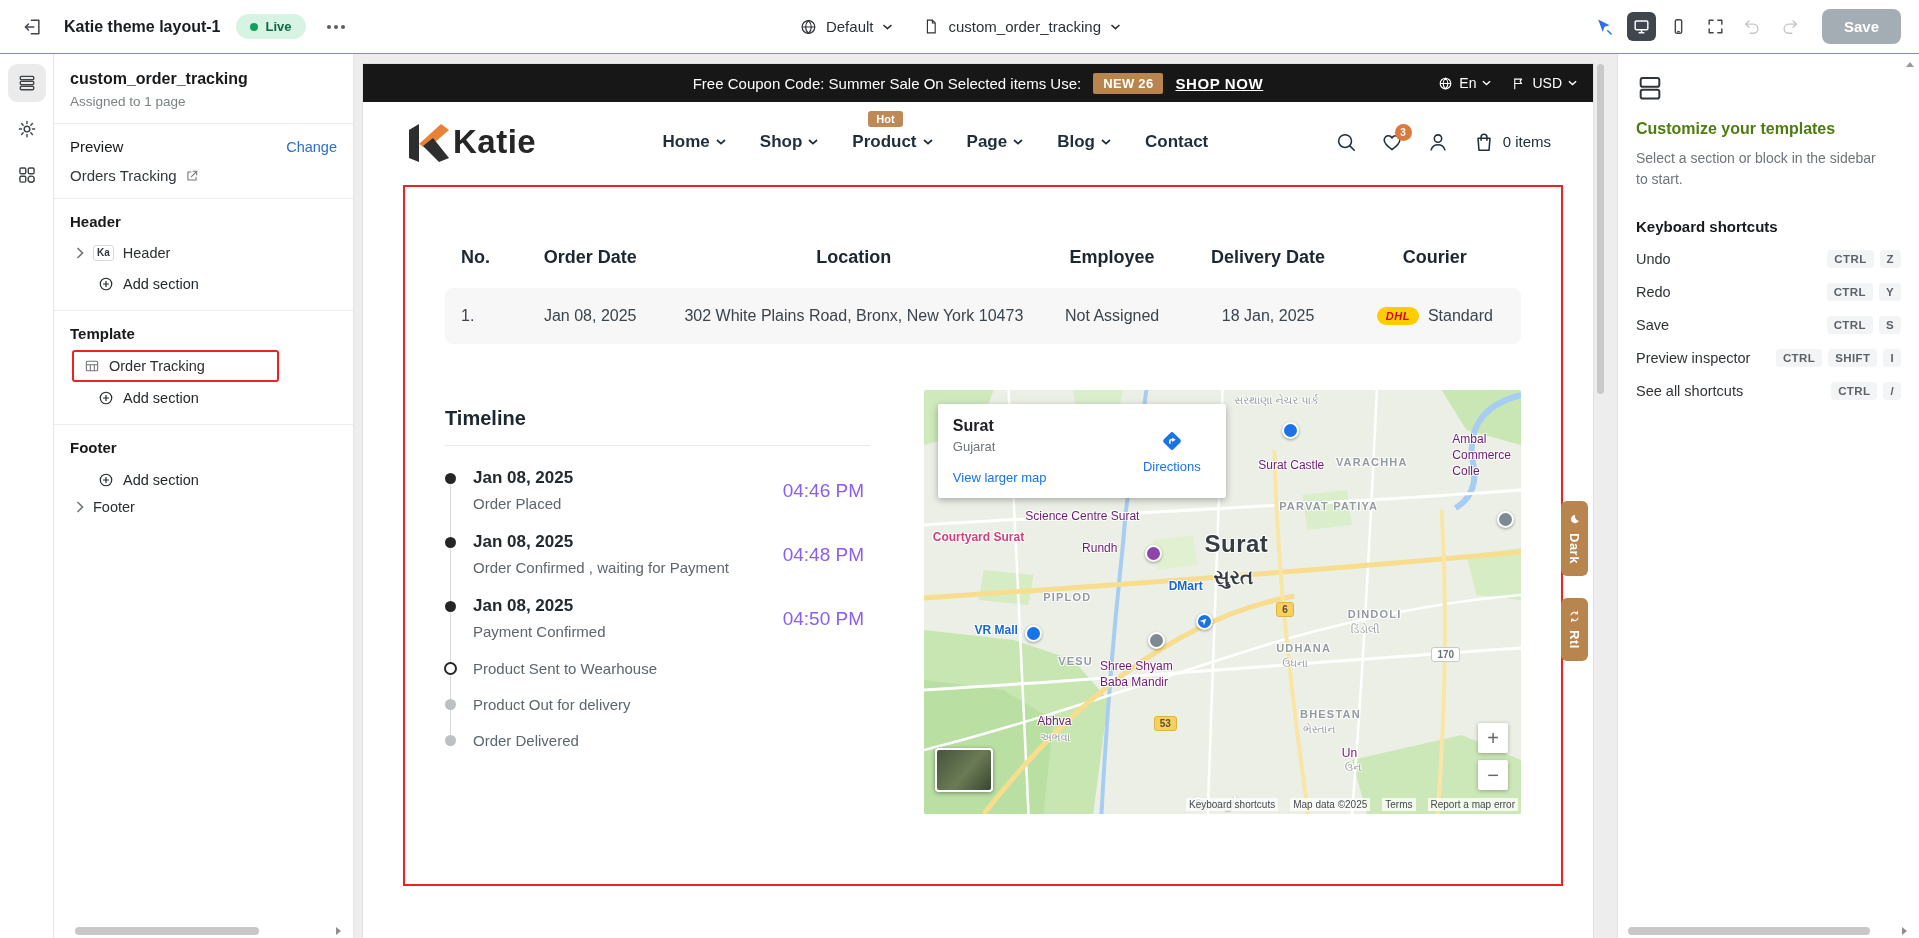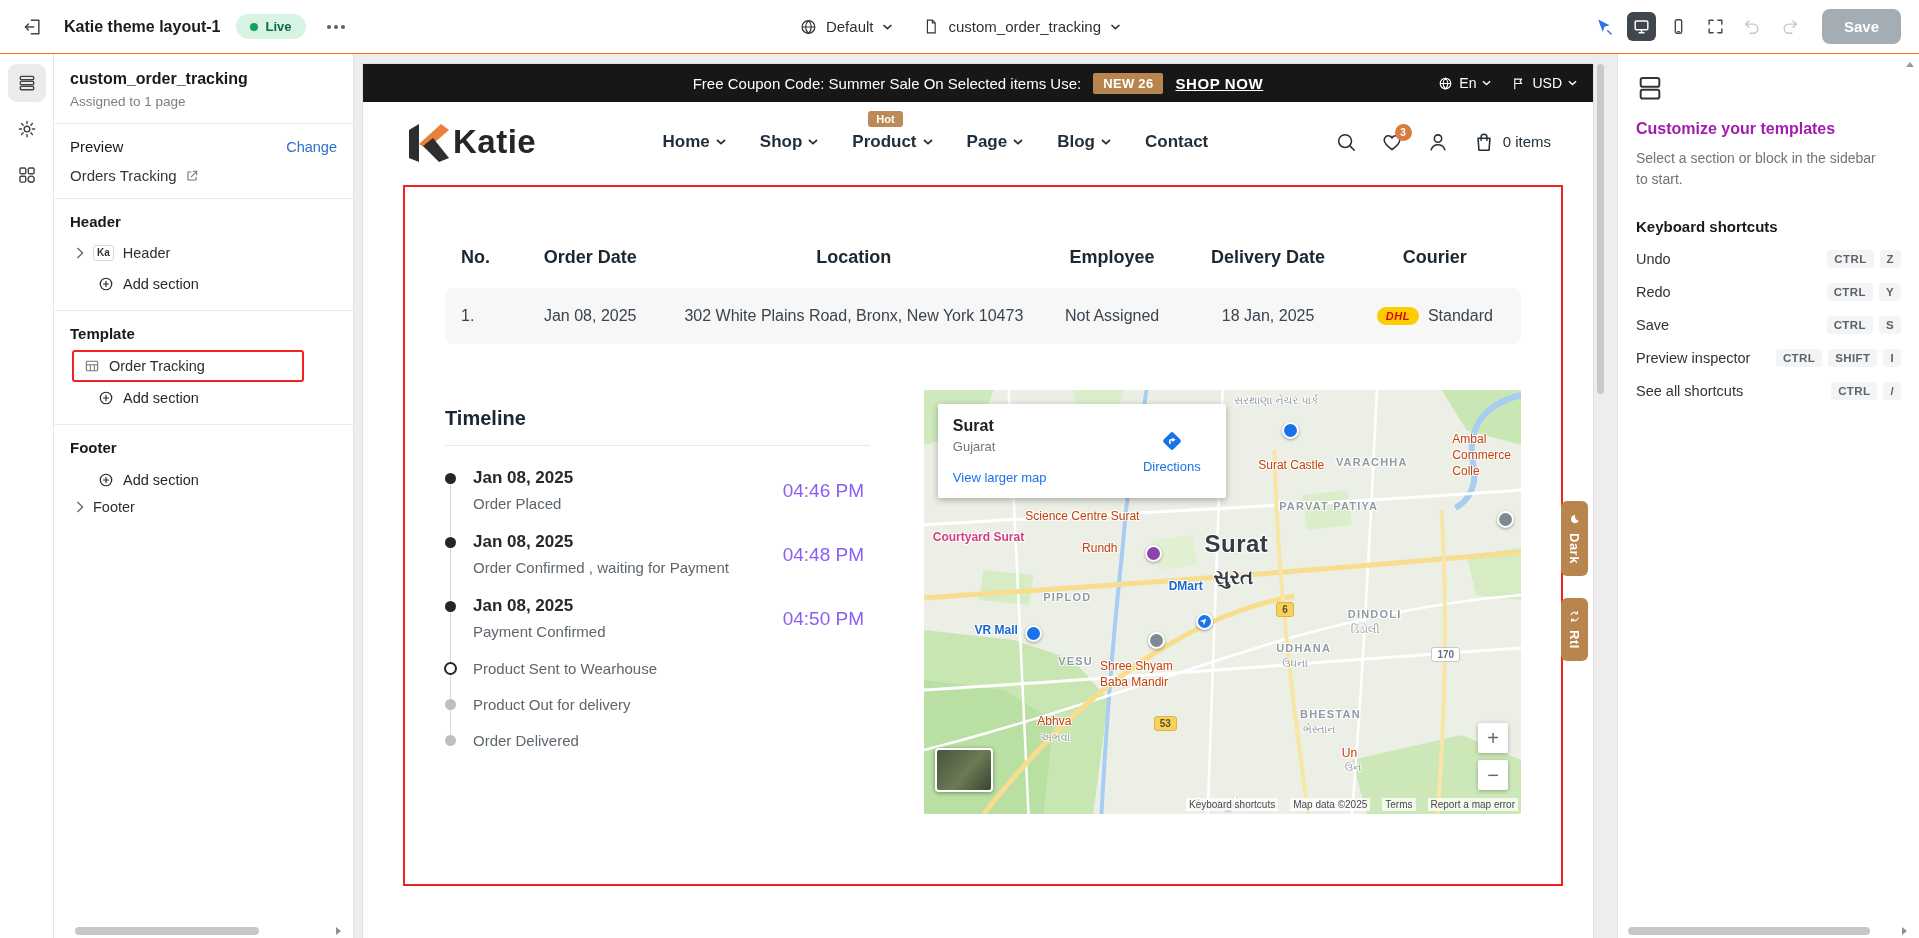--- a/index.html
+++ b/index.html
@@ -38,21 +38,21 @@
   .sb-sub{font-size:13.5px;color:#7a8085;margin-top:6px}
   .sb-div{height:1px;background:#ececec;margin:14px -16px}
   .sb-row{display:flex;align-items:center;justify-content:space-between}
   .sb-preview-label{font-weight:400;font-size:15px;color:#17191b}
   .sb-change{color:#2c6ecb;font-size:14.5px;cursor:pointer;background:none;border:none}
   .sb-pagelink{display:flex;align-items:center;gap:8px;margin-top:12px;color:#33383d;cursor:pointer}
   .sb-pagelink .ext{color:#70767b}
   .sb-group-label{font-weight:700;font-size:15px;color:#17191b;margin:2px 0 8px}
   .sb-item{display:flex;align-items:center;gap:9px;padding:7px 6px;color:#2b2f33;cursor:pointer;border-radius:6px;font-size:14.5px}
   .sb-item .chev{color:#70757a;display:flex}
-  .sb-item.selected{border:2px solid #f02121;border-radius:3px;padding:6px 10px;width:232px;margin-left:2px}
+  .sb-item.selected{border:2px solid #f02121;border-radius:3px;padding:6px 10px;width:207px;margin-left:2px}
   .sb-item.selected .gridic{color:#4b5step156}
   .ka-badge{font-size:10px;font-weight:700;color:#30343a;border:1px solid #d8d8d8;border-radius:3px;padding:0 3px;line-height:14px}
   .sb-add{display:flex;align-items:center;gap:9px;background:none;border:none;font-size:14.5px;color:#24292e;font-weight:500;padding:8px 0 4px 28px;cursor:pointer}
   .sb-hscroll{position:absolute;bottom:3px;left:10px;right:10px;height:9px;display:flex;align-items:center}
   .sb-hscroll .thumb,.insp-hscroll .thumb{height:8px;border-radius:4px;background:#c8c8c8}
   .sb-hscroll .thumb{width:66%;margin-left:4%}
   .scroll-arrow-r{width:0;height:0;border-top:4px solid transparent;border-bottom:4px solid transparent;border-left:5px solid #8f8f8f;margin-left:auto;margin-right:2px}
 
   
   .canvas{flex:1;position:relative;overflow:hidden;background:#ededed}
@@ -106,21 +106,21 @@
   .pending .tl-dot{top:3px;background:#bdc0c3}
   .tl-date{font-size:17px;font-weight:700;color:#23292e}
   .tl-label{font-size:15px;color:#5d666d;margin-top:7px}
   .current .tl-label,.pending .tl-label{margin-top:0;line-height:17px}
   .tl-time{position:absolute;right:6px;top:12px;font-size:19px;color:#8b5cf6}
 
   
   .col-right .sec-title{margin-bottom:16px}
   .map{position:relative;height:424px;overflow:hidden;background:#eceee5;border-radius:2px}
   .map-svg{position:absolute;inset:0;width:100%;height:100%}
-  .mlbl{position:absolute;font-size:12px;color:#c2410c;white-space:nowrap;font-weight:500;
+  .mlbl{position:absolute;font-size:12px;color:#701a75;white-space:nowrap;font-weight:500;
         text-shadow:-1px -1px 0 rgba(255,255,255,.85),1px -1px 0 rgba(255,255,255,.85),-1px 1px 0 rgba(255,255,255,.85),1px 1px 0 rgba(255,255,255,.85)}
   .mlbl.area{font-size:11px;font-weight:700;letter-spacing:1.2px;color:#9299a1}
   .mlbl.guj{font-size:11px;color:#999fa6;font-weight:400}
   .mlbl.blue{color:#1967d2;font-weight:600}
   .mlbl.pink{color:#d23f7c;font-weight:600}
   .mlbl.wrap{white-space:normal;line-height:1.3}
   .mlbl.city{font-size:24px;font-weight:600;color:#353c43;letter-spacing:.5px}
   .mlbl.cityg{font-size:20px;font-weight:600;color:#353c43}
   .rbadge{position:absolute;font-size:10px;font-weight:700;padding:1px 5px;border-radius:3px;z-index:3}
   .rbadge.y{background:#f7d15c;border:1px solid #dfb33f;color:#5c5033}
@@ -145,21 +145,21 @@
   .sat-toggle{position:absolute;left:11px;bottom:22px;width:58px;height:44px;border:2px solid #fff;border-radius:4px;box-shadow:0 1px 4px rgba(0,0,0,.4);background:linear-gradient(130deg,#46543c,#6b7b55 55%,#38452f);cursor:pointer;z-index:6}
 
   
   .side-tabs{position:absolute;right:29px;top:447px;display:flex;flex-direction:column;gap:22px;z-index:25}
   .side-tab{writing-mode:vertical-rl;background:#b9854f;color:#fff;border:none;border-radius:6px;padding:12px 5px;display:flex;align-items:center;gap:7px;font-size:13px;font-weight:700;letter-spacing:.5px;cursor:pointer;width:27px}
   .canvas-vscroll{position:absolute;top:10px;right:13px;width:7px;height:330px;border-radius:4px;background:#c9c9c9;z-index:24}
 
   
   .inspector{width:302px;flex:0 0 302px;background:#fff;border-left:1px solid #e3e3e3;position:relative;padding:20px 18px}
   .insp-icon{color:#2f3438;margin-bottom:18px}
-  .insp-title{font-size:16px;font-weight:700;color:#a21caf;margin-bottom:10px}
+  .insp-title{font-size:16px;font-weight:700;color:#4d7c0f;margin-bottom:10px}
   .insp-sub{font-size:14px;color:#6e747a;line-height:1.5;max-width:250px}
   .insp-sc-title{font-size:15px;font-weight:700;margin-top:28px;color:#17191b}
   .sc-row{display:flex;align-items:center;justify-content:space-between;margin-top:15px}
   .sc-label{font-size:14.5px;color:#2e3338}
   .sc-keys{display:flex;gap:6px}
   kbd{font-family:"Liberation Sans",sans-serif;font-size:11.5px;font-weight:700;color:#5c6268;background:#f3f4f5;border-radius:4px;padding:3px 7px;letter-spacing:.4px}
   .insp-hscroll{position:absolute;bottom:3px;left:10px;right:10px;height:9px;display:flex;align-items:center}
   .insp-hscroll .thumb{width:86%}
   .insp-up{position:absolute;top:8px;right:5px;width:0;height:0;border-left:4px solid transparent;border-right:4px solid transparent;border-bottom:5px solid #9a9a9a}
 </style>

